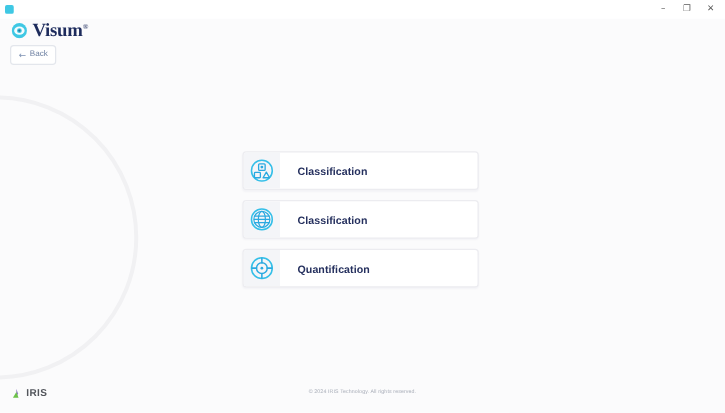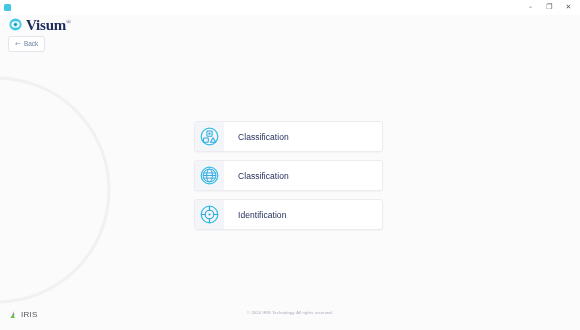--- a/index.html
+++ b/index.html
@@ -165,21 +165,21 @@
   }
   .menu-icon-cell svg {
     display: block;
   }
   .menu-label {
     flex: 1 1 auto;
     display: flex;
     align-items: center;
     padding-left: 14px;
     font-size: 8.5px;
-    font-weight: normal;
+    font-weight: bold;
     color: #25305e;
     letter-spacing: 0.05px;
     white-space: nowrap;
   }
 
   
   #footer {
     position: absolute;
     left: 0;
     bottom: 0;
@@ -191,21 +191,21 @@
     position: absolute;
     left: 9px;
     top: 4px;
     display: flex;
     align-items: center;
     gap: 3px;
   }
   #iris-mark { width: 9px; height: 9px; flex: 0 0 auto; }
   #iris-text {
     font-size: 8px;
-    font-weight: normal;
+    font-weight: bold;
     color: #53565c;
     letter-spacing: 0.3px;
     line-height: 1;
   }
   #copyright {
     position: absolute;
     left: 0;
     top: 5px;
     width: 580px;
     text-align: center;
@@ -288,21 +288,21 @@
         <svg width="19" height="19" viewBox="0 0 40 40" xmlns="http://www.w3.org/2000/svg">
           <circle cx="20" cy="20" r="17.5" fill="none" stroke="#35bfe8" stroke-width="2.6"></circle>
           <circle cx="20" cy="20" r="9" fill="none" stroke="#2aa9e0" stroke-width="2.4"></circle>
           <line x1="20" y1="2.5" x2="20" y2="12" stroke="#2aa9e0" stroke-width="2.6"></line>
           <line x1="20" y1="28" x2="20" y2="37.5" stroke="#2aa9e0" stroke-width="2.6"></line>
           <line x1="2.5" y1="20" x2="12" y2="20" stroke="#2aa9e0" stroke-width="2.6"></line>
           <line x1="28" y1="20" x2="37.5" y2="20" stroke="#2aa9e0" stroke-width="2.6"></line>
           <circle cx="20" cy="20" r="2.3" fill="#2aa9e0"></circle>
         </svg>
       </div>
-      <div class="menu-label">Identification</div>
+      <div class="menu-label">Quantification</div>
     </div>
 
   </div>
 
   <div id="footer">
     <div id="iris-logo">
       <svg id="iris-mark" viewBox="0 0 20 20" xmlns="http://www.w3.org/2000/svg">
         <path d="M9 2 L12 10 L9 18 Z" fill="#8e79c4"></path>
         <path d="M9 8 L13 18 L3 18 Z" fill="#6cc24a"></path>
       </svg>

